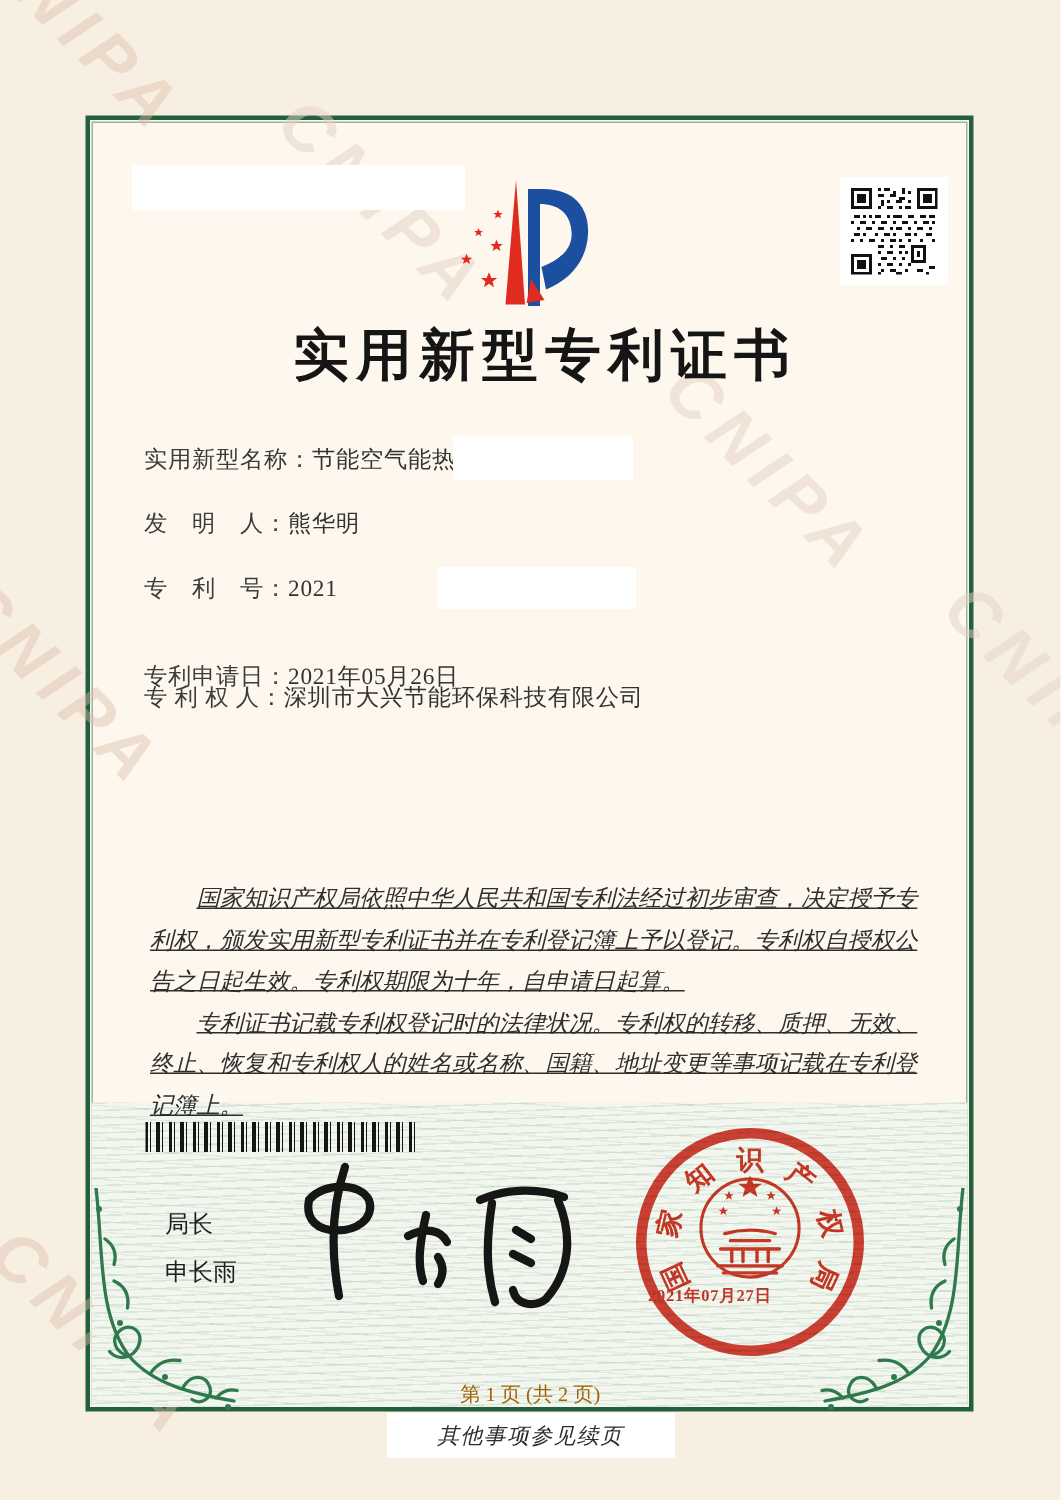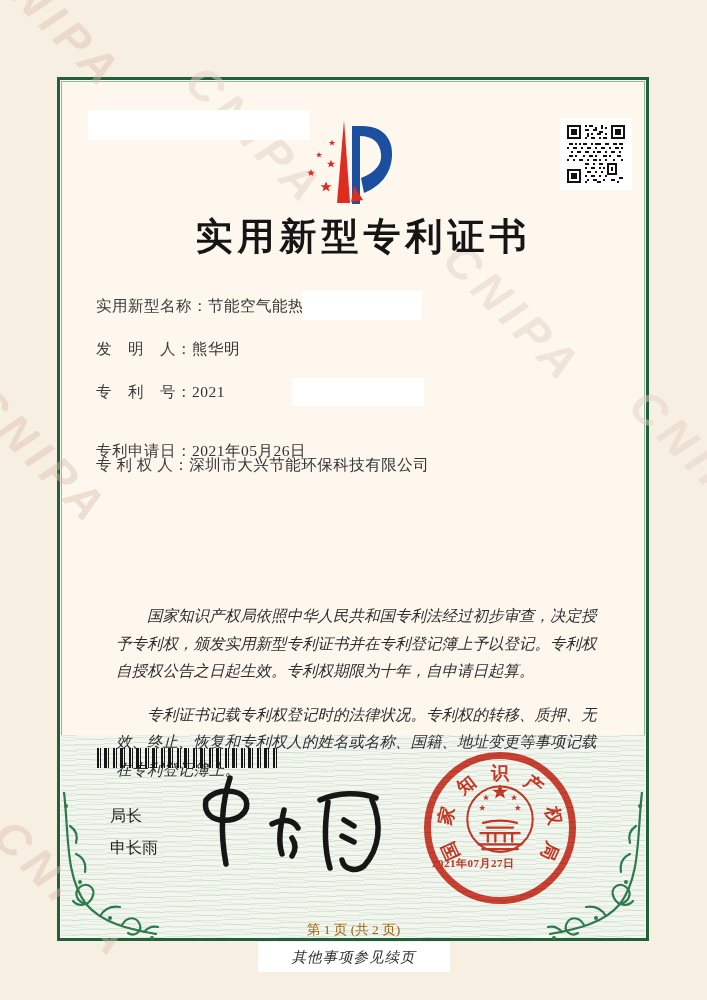--- a/index.html
+++ b/index.html
@@ -37,21 +37,21 @@
   
   .row{position:absolute;left:96px;font-size:15.5px;color:#3c3c3c;z-index:2;
        white-space:nowrap;letter-spacing:.5px;}
   .row .lab{color:#3c3c3c;}
   .row .val{color:#333;}
   .grant2{position:absolute;left:368px;top:0;}
 
   
   .body-text{position:absolute;left:100px;top:586px;width:524px;z-index:2;
              font-size:15.5px;line-height:1.78;color:#2e2e2e;font-style:italic;}
-  .body-text p{margin:16px;text-indent:2em;}
+  .body-text p{margin:0;text-indent:2em;text-decoration:underline;}
 
   
   .barcode{position:absolute;left:97px;top:748px;width:181px;height:20px;z-index:3;
            background:repeating-linear-gradient(90deg,
              #151515 0 2px, rgba(0,0,0,0) 2px 3px,
              #151515 3px 4px, rgba(0,0,0,0) 4px 7px,
              #151515 7px 10px, rgba(0,0,0,0) 10px 11px,
              #151515 11px 12px, rgba(0,0,0,0) 12px 16px);}
 
   .signer{position:absolute;left:110px;z-index:3;font-size:16px;color:#1f1f1f;}

